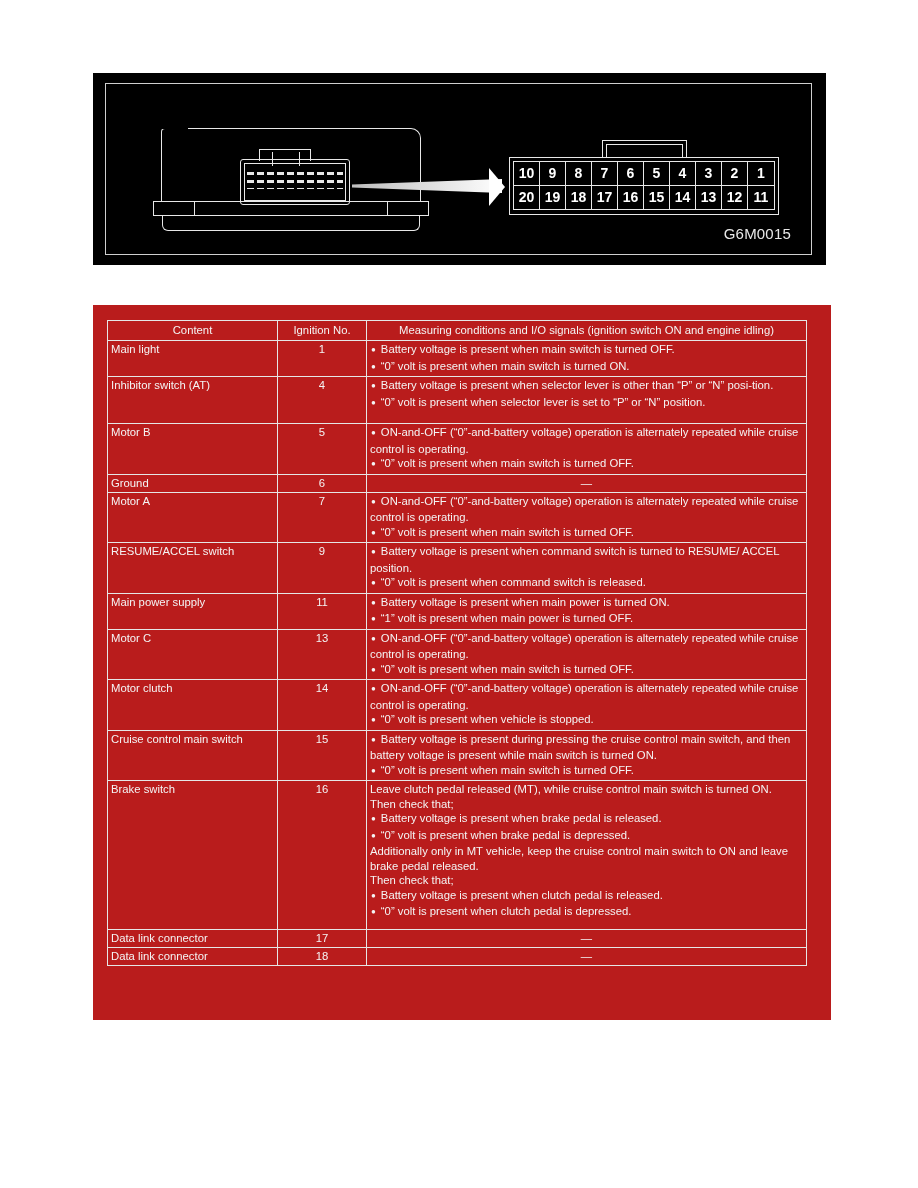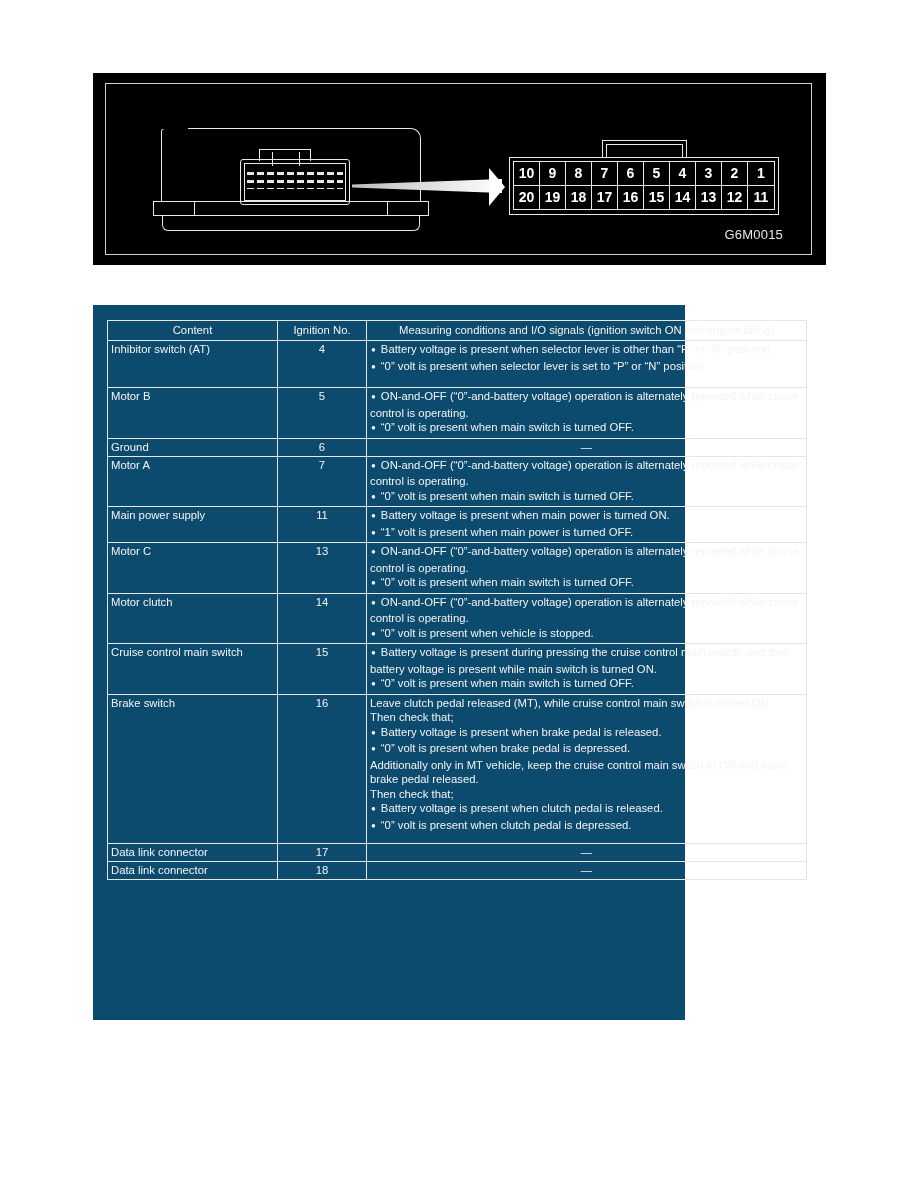--- a/index.html
+++ b/index.html
@@ -3,21 +3,21 @@
 <meta charset="utf-8">
 <style>
   html, body { margin: 0; padding: 0; background: #ffffff; }
   body { width: 918px; height: 1188px; position: relative; overflow: hidden;
          font-family: "Liberation Sans", sans-serif; color: #ffffff; }
 
   
   .fig-panel { position: absolute; left: 93px; top: 73px; width: 733px; height: 192px; background: #000; }
   .fig-frame { position: absolute; left: 12px; top: 10px; width: 707px; height: 172px;
                border: 1px solid #cfcfcf; box-sizing: border-box; }
-  .fig-code { position: absolute; right: 28px; bottom: 12px; font-size: 13px; color: #e8e8e8; letter-spacing: 0.2px; }
+  .fig-code { position: absolute; right: 20px; bottom: 12px; font-size: 15px; color: #e8e8e8; letter-spacing: 0.2px; }
 
   
   .ecu-body { position: absolute; left: 55px; top: 44px; width: 260px; height: 74px;
               border: 1px solid #e8e8e8; border-bottom: none; border-radius: 4px 10px 0 0; box-sizing: border-box; }
   .ecu-body::before { content: ""; position: absolute; left: -2px; top: -1px; width: 28px; height: 18px;
               border-top: 1px solid #000; }
   .ecu-flange { position: absolute; left: 47px; top: 117px; width: 276px; height: 15px;
               border: 1px solid #e8e8e8; box-sizing: border-box; background: #000; }
   .ecu-flange .foot-l { position: absolute; left: 0; top: 0; width: 40px; height: 13px; border-right: 1px solid #e8e8e8; }
   .ecu-flange .foot-r { position: absolute; right: 0; top: 0; width: 40px; height: 13px; border-left: 1px solid #e8e8e8; }
@@ -52,21 +52,21 @@
   .conn-grid { position: absolute; left: 3px; top: 3px; right: 3px; bottom: 4px;
               display: grid; grid-template-columns: repeat(10, 1fr); grid-template-rows: 1fr 1fr;
               border: 1px solid #e8e8e8; box-sizing: border-box; }
   .pin { display: flex; align-items: center; justify-content: center;
          border-right: 1px solid #e8e8e8; border-bottom: 1px solid #e8e8e8;
          font-size: 14px; font-weight: bold; color: #fff; box-sizing: border-box; }
   .pin.last-col { border-right: none; }
   .pin.bottom-row { border-bottom: none; }
 
   
-  .table-panel { position: absolute; left: 93px; top: 305px; width: 592px; height: 715px; background: #0c4a6e; }
+  .table-panel { position: absolute; left: 93px; top: 305px; width: 738px; height: 715px; background: #b91c1c; }
   table.pins-table { position: absolute; left: 14px; top: 15px; width: 699px;
                 border-collapse: collapse; table-layout: fixed; font-size: 11.3px; line-height: 14.5px; }
   table.pins-table th, table.pins-table td { border: 1.5px solid #e6e6e6; vertical-align: top;
                 padding: 1px 3px 1px 3px; color: #f4f4f4; }
   table.pins-table th { font-weight: normal; text-align: center; height: 16px; padding-top: 2px; }
   col.c1 { width: 170px; } col.c2 { width: 89px; } col.c3 { width: 440px; }
   td.term { text-align: center; }
   td.dash { text-align: center; }
   .line { display: block; white-space: normal; }
   .bullet::before { content: "\25CF"; font-size: 8px; margin: 0 5px 0 1px; position: relative; top: -1px; }
@@ -132,20 +132,28 @@
         <col class="c3">
       </colgroup>
     <thead>
       <tr>
         <th>Content</th>
         <th>Ignition No.</th>
         <th>Measuring conditions and I/O signals (ignition switch ON and engine idling)</th>
       </tr>
     </thead>
     <tbody id="table-body">
+        <tr style="height: 32px;">
+          <td>Main light</td>
+          <td class="term">1</td>
+          <td>
+            <span class="line bullet">Battery voltage is present when main switch is turned OFF.</span>
+            <span class="line bullet">“0” volt is present when main switch is turned ON.</span>
+          </td>
+        </tr>
         <tr style="height: 47px;">
           <td>Inhibitor switch (AT)</td>
           <td class="term">4</td>
           <td>
             <span class="line bullet">Battery voltage is present when selector lever is other than “P” or “N” posi-tion.</span>
             <span class="line bullet">“0” volt is present when selector lever is set to “P” or “N” position.</span>
           </td>
         </tr>
         <tr style="height: 46px;">
           <td>Motor B</td>
@@ -159,20 +167,28 @@
           <td>Ground</td>
           <td class="term">6</td>
           <td class="dash">—</td>
         </tr>
         <tr style="height: 47px;">
           <td>Motor A</td>
           <td class="term">7</td>
           <td>
             <span class="line bullet">ON-and-OFF (“0”-and-battery voltage) operation is alternately repeated while cruise control is operating.</span>
             <span class="line bullet">“0” volt is present when main switch is turned OFF.</span>
+          </td>
+        </tr>
+        <tr style="height: 46px;">
+          <td>RESUME/ACCEL switch</td>
+          <td class="term">9</td>
+          <td>
+            <span class="line bullet">Battery voltage is present when command switch is turned to RESUME/ ACCEL position.</span>
+            <span class="line bullet">“0” volt is present when command switch is released.</span>
           </td>
         </tr>
         <tr style="height: 32px;">
           <td>Main power supply</td>
           <td class="term">11</td>
           <td>
             <span class="line bullet">Battery voltage is present when main power is turned ON.</span>
             <span class="line bullet">“1” volt is present when main power is turned OFF.</span>
           </td>
         </tr>

